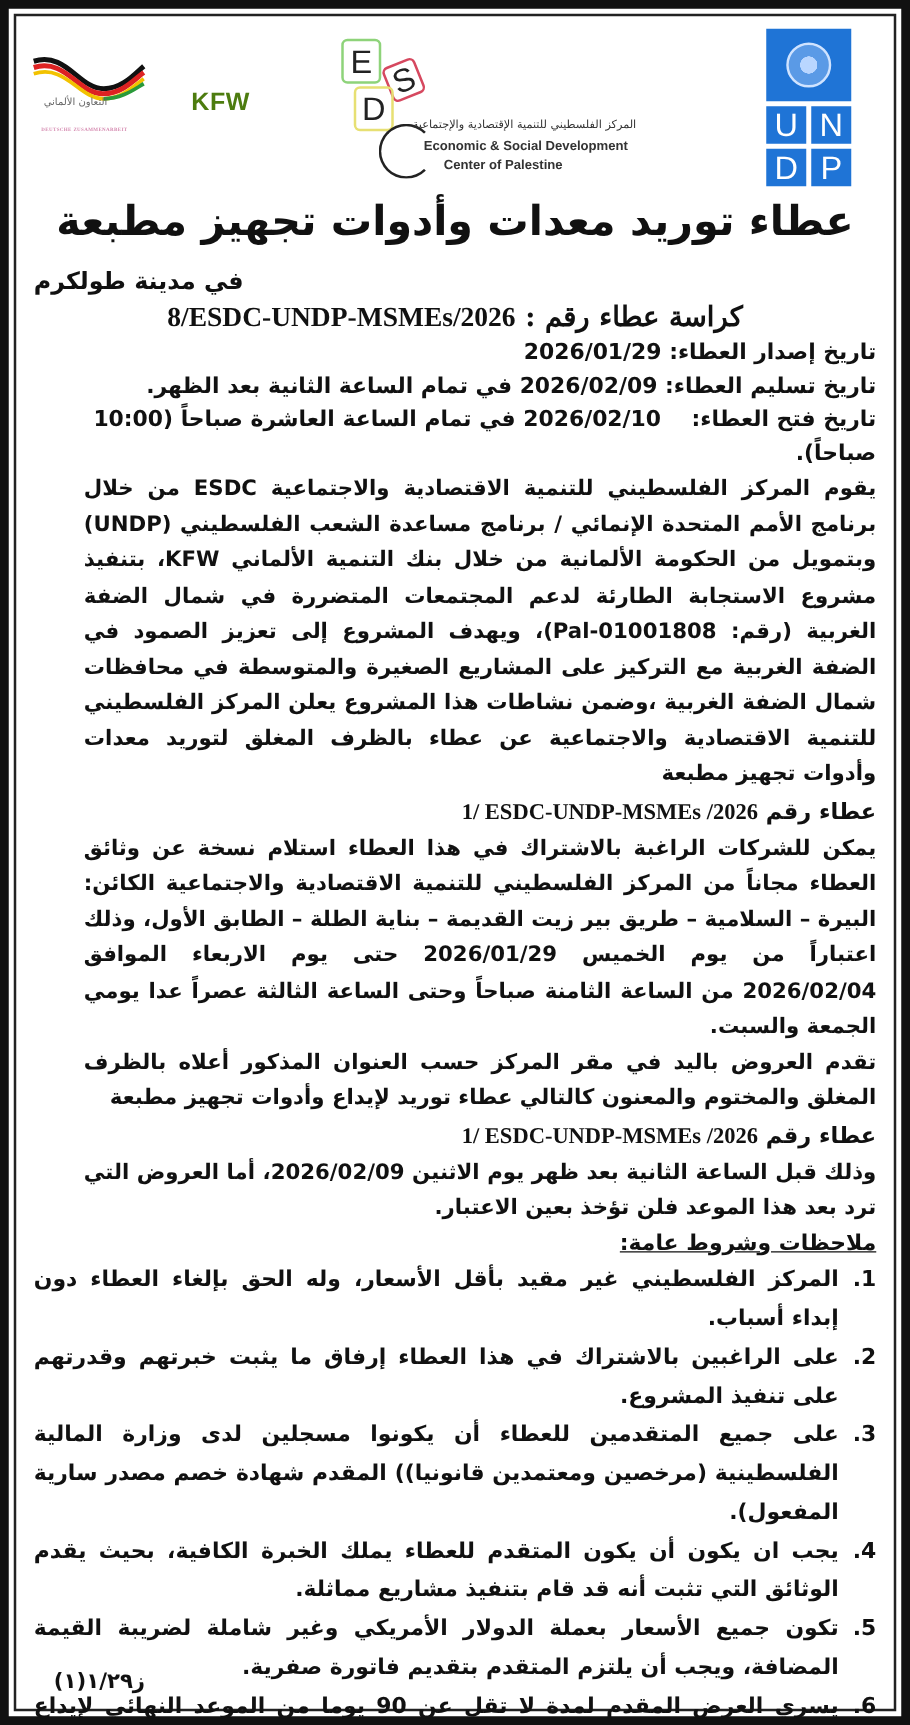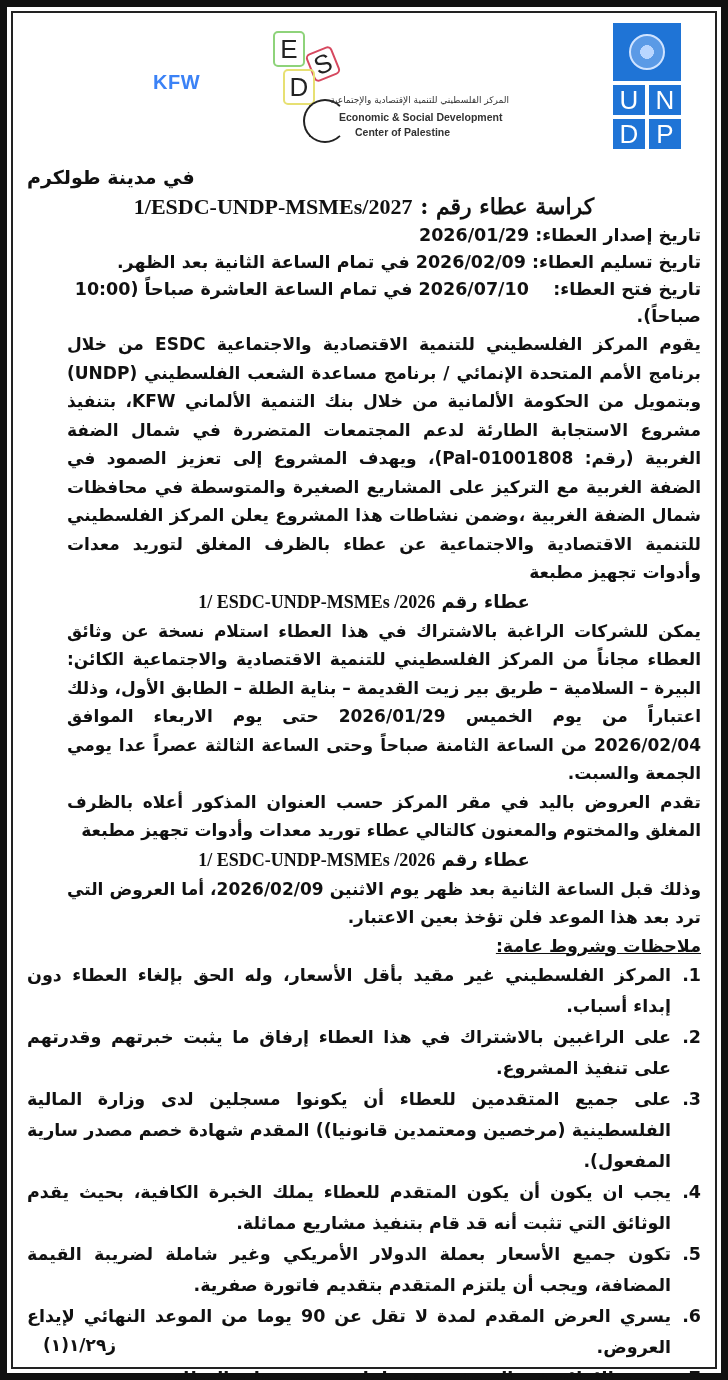--- a/index.html
+++ b/index.html
@@ -12,21 +12,21 @@
     box-sizing: border-box; border: 7px solid #111; background: #fff;
   }
   .inner {
     position: absolute; left: 4px; top: 4px; right: 4px; bottom: 4px;
     border: 2px solid #222; box-sizing: border-box;
   }
   .logos { position: absolute; left: 0; top: 0; width: 100%; height: 136px; }
   .logo-ger { position: absolute; left: 10px; top: 28px; width: 100px; height: 70px; }
   .logo-ger .ar { position: absolute; left: 12px; top: 36px; font-size: 8px; color: #666; line-height: 9px; direction: rtl; }
   .logo-ger .en { position: absolute; left: 10px; top: 60px; font-size: 4px; color: #d58ab0; letter-spacing: 0.3px; }
-  .logo-kfw { position: absolute; left: 140px; top: 58px; font-family: "Liberation Sans", sans-serif; font-weight: bold; font-size: 20px; color: #3b82f6; letter-spacing: 0.5px; }
+  .logo-kfw { position: absolute; left: 140px; top: 58px; font-family: "Liberation Sans", sans-serif; font-weight: bold; font-size: 20px; color: #4d7c0f; letter-spacing: 0.5px; }
   .logo-esdc { position: absolute; left: 250px; top: 10px; width: 270px; height: 120px; }
   .sq { position: absolute; font-family: "Liberation Sans", sans-serif; font-size: 26px; line-height: 1; display: flex; align-items: center; justify-content: center; color: #222; box-sizing: border-box; border-radius: 5px; }
   .sq-e { left: 10px; top: 8px; width: 32px; height: 36px; border: 2px solid #8ed37a; }
   .sq-s { left: 46px; top: 26px; width: 28px; height: 30px; border: 2px solid #d6485f; transform: rotate(-22deg); }
   .sq-d { left: 20px; top: 46px; width: 32px; height: 36px; border: 2px solid #e7e073; }
   .c-arc { position: absolute; left: 40px; top: 76px; width: 44px; height: 44px; border: 2px solid #222; border-radius: 50%; border-right-color: transparent; box-sizing: border-box; }
   .esdc-ar { position: absolute; left: 66px; top: 72px; width: 180px; font-size: 9px; color: #333; direction: rtl; text-align: right; white-space: nowrap; }
   .esdc-en1 { position: absolute; left: 76px; top: 88px; font-family: "Liberation Sans", sans-serif; font-weight: bold; font-size: 10.5px; color: #333; white-space: nowrap; }
   .esdc-en2 { position: absolute; left: 92px; top: 103px; font-family: "Liberation Sans", sans-serif; font-weight: bold; font-size: 10.5px; color: #333; white-space: nowrap; }
   .logo-undp { position: absolute; left: 600px; top: 10px; width: 68px; height: 120px; }
@@ -34,35 +34,45 @@
   .undp-globe .g { width: 36px; height: 36px; border-radius: 50%; border: 2px solid #cfe3ff; box-sizing: border-box; background: radial-gradient(circle, #b9d6ff 0 30%, #5a9ae6 31% 100%); }
   .undp-cell { position: absolute; width: 32px; height: 30px; background: #1f74d6; color: #fff; font-family: "Liberation Sans", sans-serif; font-size: 26px; display: flex; align-items: center; justify-content: center; }
   .c-u { left: 0; top: 62px; } .c-n { left: 36px; top: 62px; } .c-d { left: 0; top: 96px; } .c-p { left: 36px; top: 96px; }
 
   .content { position: absolute; left: 14px; right: 14px; top: 140px; direction: rtl; text-align: right; font-weight: bold; }
   .title { text-align: center; font-size: 33px; line-height: 48px; margin: 0; font-weight: 900; }
   .subtitle { text-align: left; font-size: 19px; line-height: 28px; margin-top: 10px; }
   .tender-no { text-align: center; font-size: 22px; line-height: 30px; font-family: "DejaVu Serif", serif; }
   .line { font-size: 17.5px; line-height: 27px; }
   .para { font-size: 17px; line-height: 28.5px; text-align: justify; text-align-last: right; margin-left: 40px; }
-  .center { text-align: center; font-size: 18px; line-height: 30px; }
+  .center { font-size: 18px; line-height: 30px; }
   .en { font-family: "Liberation Serif", serif; unicode-bidi: embed; direction: ltr; display: inline-block; font-weight: bold; }
   .notes-head { font-size: 17.5px; line-height: 28px; text-decoration: underline; }
   .item { display: flex; font-size: 17.5px; line-height: 31px; }
   .item .num { width: 30px; flex: none; text-align: right; }
   .item .txt { flex: 1; text-align: justify; text-align-last: right; }
   .foot-code { position: absolute; left: 30px; bottom: 12px; font-size: 17px; font-weight: bold; direction: rtl; }
 </style>
 </head>
 <body>
 
 <div class="outer">
   <div class="inner">
 
     <div class="logos">
+      <div class="logo-ger">
+        <svg width="100" height="40" viewBox="0 0 100 40">
+          <path d="M4 8 C30 0, 40 30, 60 30 C75 30, 85 18, 92 12" stroke="#111" stroke-width="4" fill="none"></path>
+          <path d="M4 13 C30 5, 40 35, 60 34 C75 34, 85 22, 92 17" stroke="#d22" stroke-width="4" fill="none"></path>
+          <path d="M4 18 C30 10, 40 38, 60 38 C75 38, 85 27, 92 22" stroke="#f2c200" stroke-width="3" fill="none"></path>
+          <path d="M60 38 C75 38, 85 30, 92 26" stroke="#2a9a3a" stroke-width="3" fill="none"></path>
+        </svg>
+        <div class="ar">التعاون الألماني</div>
+        <div class="en">DEUTSCHE ZUSAMMENARBEIT</div>
+      </div>
 
       <div class="logo-kfw">KFW</div>
 
       <div class="logo-esdc">
         <div class="sq sq-e">E</div>
         <div class="sq sq-s">S</div>
         <div class="sq sq-d">D</div>
         <div class="c-arc"></div>
         <div class="esdc-ar">المركز الفلسطيني للتنمية الإقتصادية والإجتماعية</div>
         <div class="esdc-en1">Economic &amp; Social Development</div>
@@ -74,51 +84,52 @@
             <div class="g"></div>
           </div>
         <div class="undp-cell c-u">U</div>
         <div class="undp-cell c-n">N</div>
         <div class="undp-cell c-d">D</div>
         <div class="undp-cell c-p">P</div>
       </div>
     </div>
 
     <div class="content">
+      <h1 class="title">عطاء توريد معدات وأدوات تجهيز مطبعة</h1>
       <div class="subtitle">في مدينة طولكرم</div>
       <div class="tender-no">
         <span>كراسة عطاء رقم :</span>
-        <span class="en">1/ESDC-UNDP-MSMEs/2027</span>
+        <span class="en">8/ESDC-UNDP-MSMEs/2026</span>
       </div>
 
       <div class="line">
         <span>تاريخ إصدار العطاء:</span>
         <span>2026/01/29</span>
       </div>
       <div class="line">
         <span>تاريخ تسليم العطاء:</span>
         <span>2026/02/09</span>
         <span>في تمام الساعة الثانية بعد الظهر.</span>
       </div>
       <div class="line">
         <span>تاريخ فتح العطاء:</span>
         &nbsp;&nbsp;
-        <span>2026/07/10</span>
+        <span>2026/02/10</span>
         <span>في تمام الساعة العاشرة صباحاً (10:00 صباحاً).</span>
       </div>
 
       <div class="para">يقوم المركز الفلسطيني للتنمية الاقتصادية والاجتماعية ESDC من خلال برنامج الأمم المتحدة الإنمائي / برنامج مساعدة الشعب الفلسطيني (UNDP) وبتمويل من الحكومة الألمانية من خلال بنك التنمية الألماني KFW، بتنفيذ مشروع الاستجابة الطارئة لدعم المجتمعات المتضررة في شمال الضفة الغربية (رقم: Pal-01001808)، ويهدف المشروع إلى تعزيز الصمود في الضفة الغربية مع التركيز على المشاريع الصغيرة والمتوسطة في محافظات شمال الضفة الغربية ،وضمن نشاطات هذا المشروع يعلن المركز الفلسطيني للتنمية الاقتصادية والاجتماعية عن عطاء بالظرف المغلق لتوريد معدات وأدوات تجهيز مطبعة</div>
 
       <div class="center">
         <span>عطاء رقم</span>
         <span class="en">1/ ESDC-UNDP-MSMEs /2026</span>
       </div>
 
       <div class="para">يمكن للشركات الراغبة بالاشتراك في هذا العطاء استلام نسخة عن وثائق العطاء مجاناً من المركز الفلسطيني للتنمية الاقتصادية والاجتماعية الكائن: البيرة – السلامية – طريق بير زيت القديمة – بناية الطلة – الطابق الأول، وذلك اعتباراً من يوم الخميس 2026/01/29 حتى يوم الاربعاء الموافق 2026/02/04 من الساعة الثامنة صباحاً وحتى الساعة الثالثة عصراً عدا يومي الجمعة والسبت.</div>
-      <div class="para">تقدم العروض باليد في مقر المركز حسب العنوان المذكور أعلاه بالظرف المغلق والمختوم والمعنون كالتالي عطاء توريد معدات وأدوات تجهيز مطبعة</div>
+      <div class="para">تقدم العروض باليد في مقر المركز حسب العنوان المذكور أعلاه بالظرف المغلق والمختوم والمعنون كالتالي عطاء توريد لإيداع وأدوات تجهيز مطبعة</div>
 
       <div class="center">
         <span>عطاء رقم</span>
         <span class="en">1/ ESDC-UNDP-MSMEs /2026</span>
       </div>
 
       <div class="para">وذلك قبل الساعة الثانية بعد ظهر يوم الاثنين 2026/02/09، أما العروض التي ترد بعد هذا الموعد فلن تؤخذ بعين الاعتبار.</div>
 
       <div class="notes-head">ملاحظات وشروط عامة:</div>
       <div>

